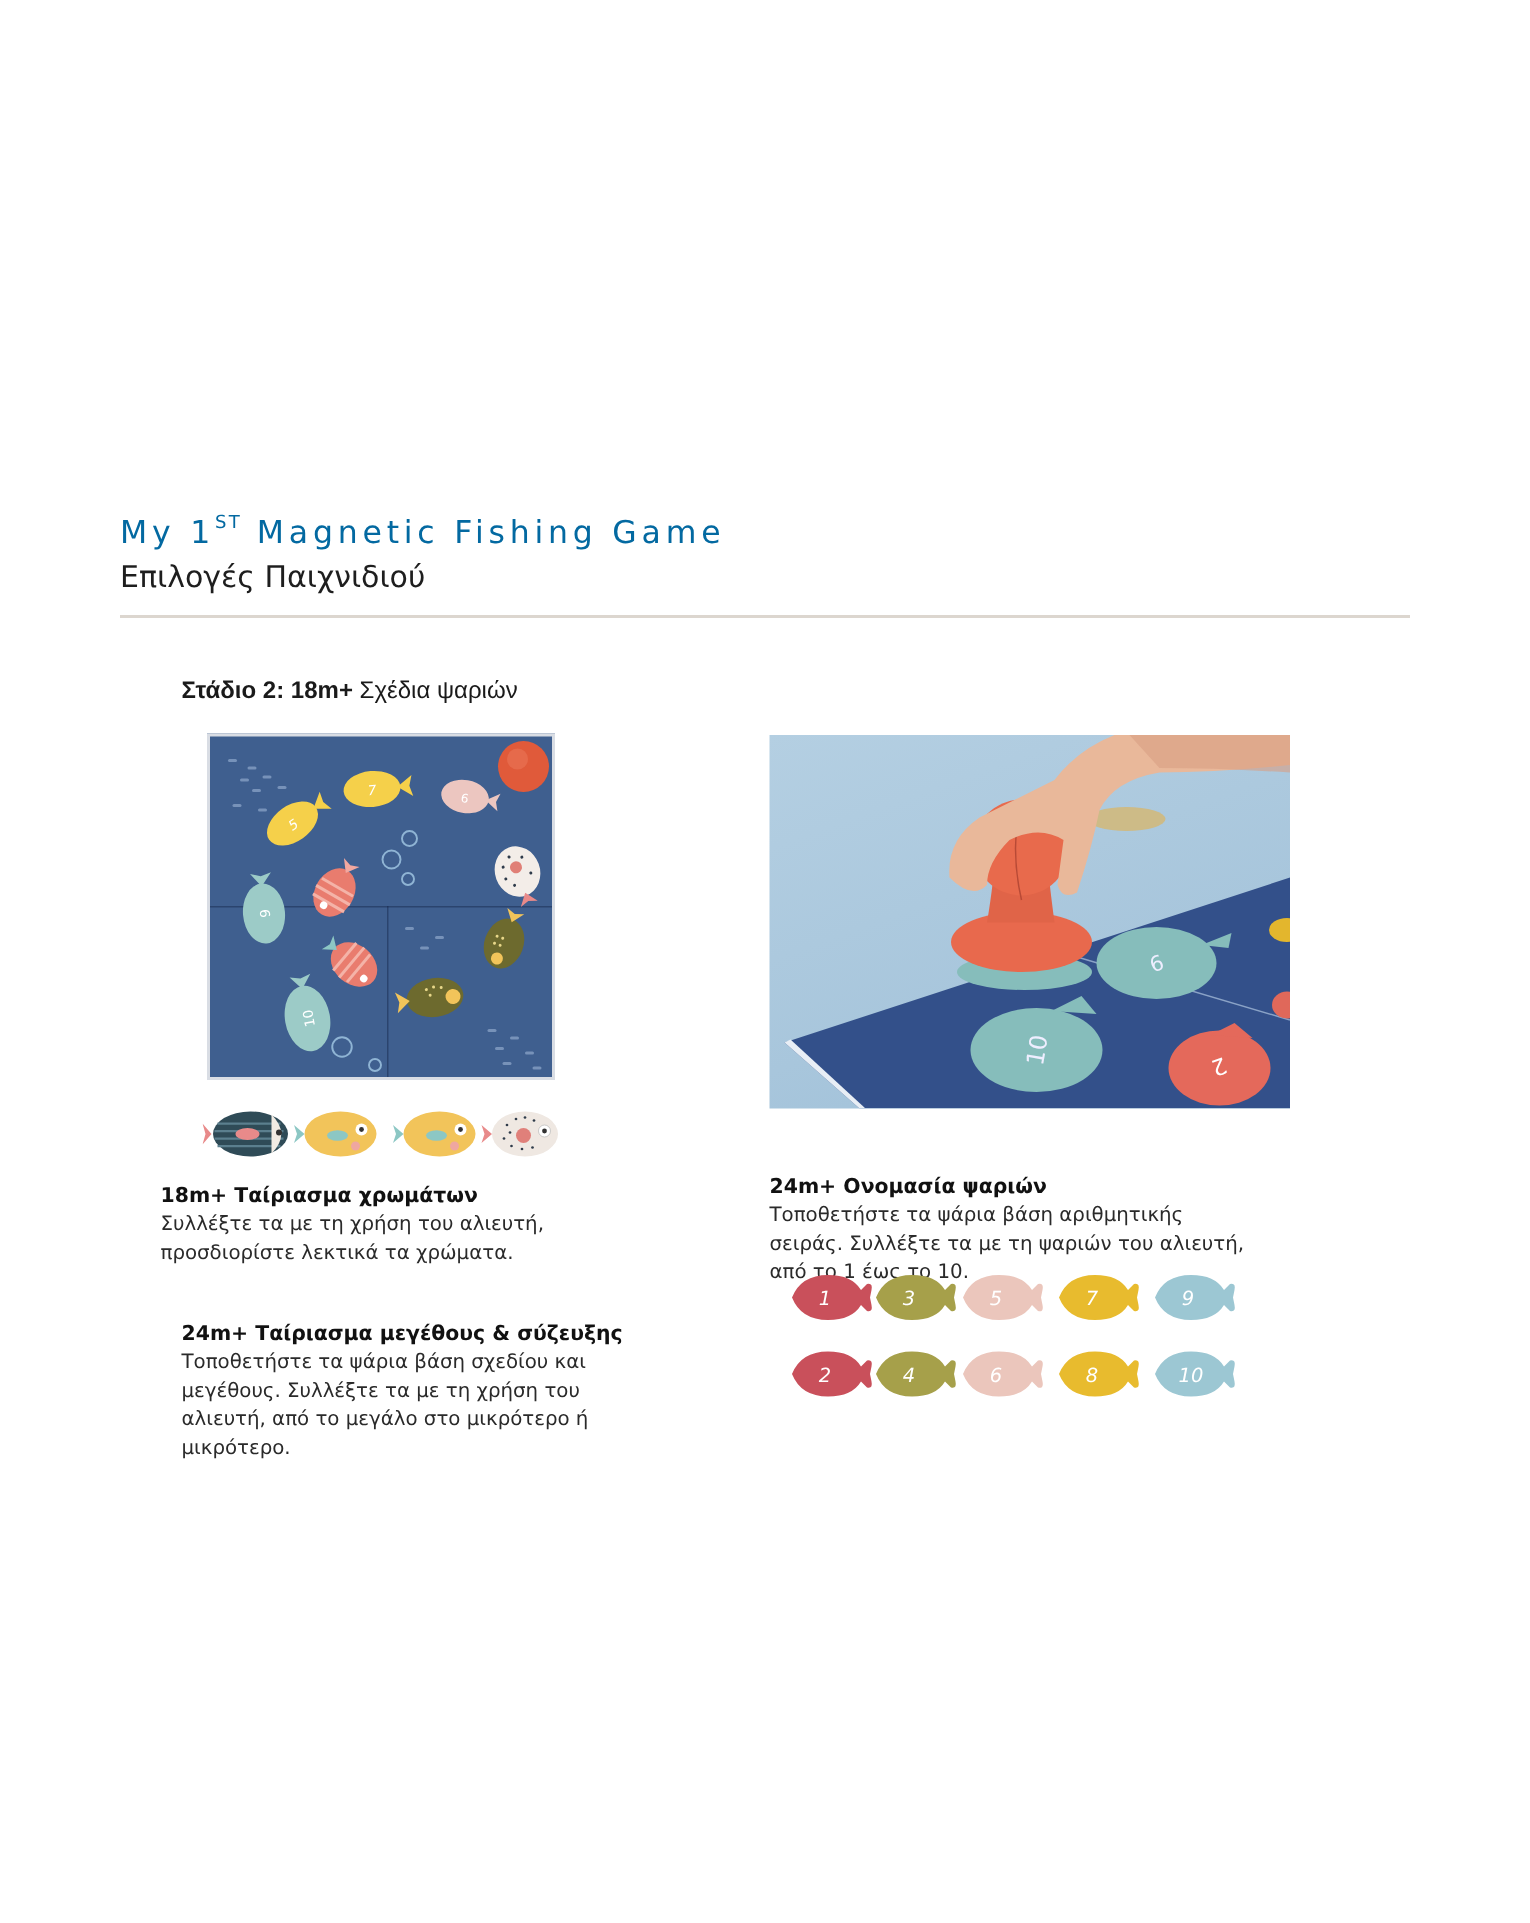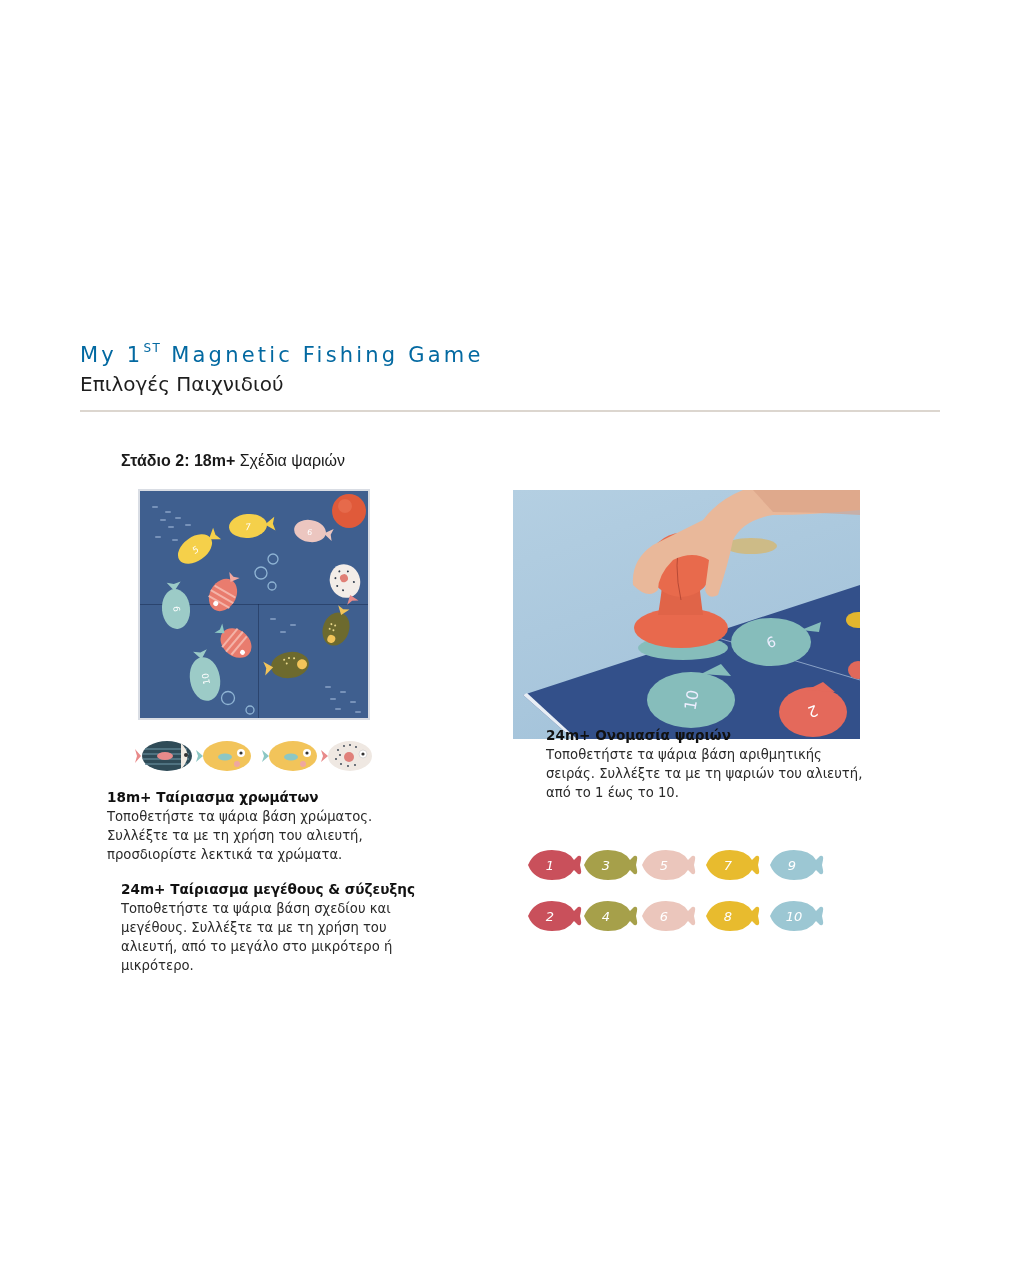--- a/index.html
+++ b/index.html
@@ -265,34 +265,33 @@
         </g>
       <circle cx="-1" cy="1" r="5" fill="#e0807a"></circle>
       <circle cx="13" cy="-2" r="4" fill="#fff" stroke="#bbb" stroke-width="0.5"></circle>
         <circle cx="13" cy="-2" r="1.6" fill="#333"></circle>
     </g>
   </svg>
 </div>
 
 <div class="abs section-block" style="left:107px; top:788px; width:340px;">
   <div class="sec-title">18m+  Ταίριασμα χρωμάτων</div>
-  <div>Τοποθετήστε τα ψάρια βάση χρώματος.</div>
   <div>Συλλέξτε τα με τη χρήση του αλιευτή,</div>
   <div>προσδιορίστε λεκτικά τα χρώματα.</div>
 </div>
 
 <div class="abs section-block" style="left:121px; top:880px; width:340px;">
   <div class="sec-title">24m+ Ταίριασμα μεγέθους &amp; σύζευξης</div>
   <div>Τοποθετήστε τα ψάρια  βάση σχεδίου και</div>
   <div>μεγέθους. Συλλέξτε τα με τη χρήση του</div>
   <div>αλιευτή, από το μεγάλο στο μικρότερο ή</div>
   <div>μικρότερο.</div>
 </div>
 
-<div class="abs section-block" style="left:513px; top:726px; width:360px;margin-left:33px;">
+<div class="abs section-block" style="left:513px; top:782px; width:360px;">
   <div class="sec-title">24m+ Ονομασία ψαριών</div>
   <div>Τοποθετήστε τα ψάρια βάση αριθμητικής</div>
   <div>σειράς. Συλλέξτε τα με τη ψαριών του αλιευτή,</div>
   <div>από το 1 έως το 10.</div>
 </div>
 
 <div class="abs" style="left:526px; top:846px; width:310px; height:92px;">
   <svg width="310" height="92" viewBox="0 0 310 92">
     <defs>
       <path id="fishShape" d="M0,17 Q6,2 24,2 Q40,2 46,12 L50,8 Q54,7 53,12 L52,17 L53,22 Q54,27 50,26 L46,22 Q40,32 24,32 Q6,32 0,17 Z"></path>

